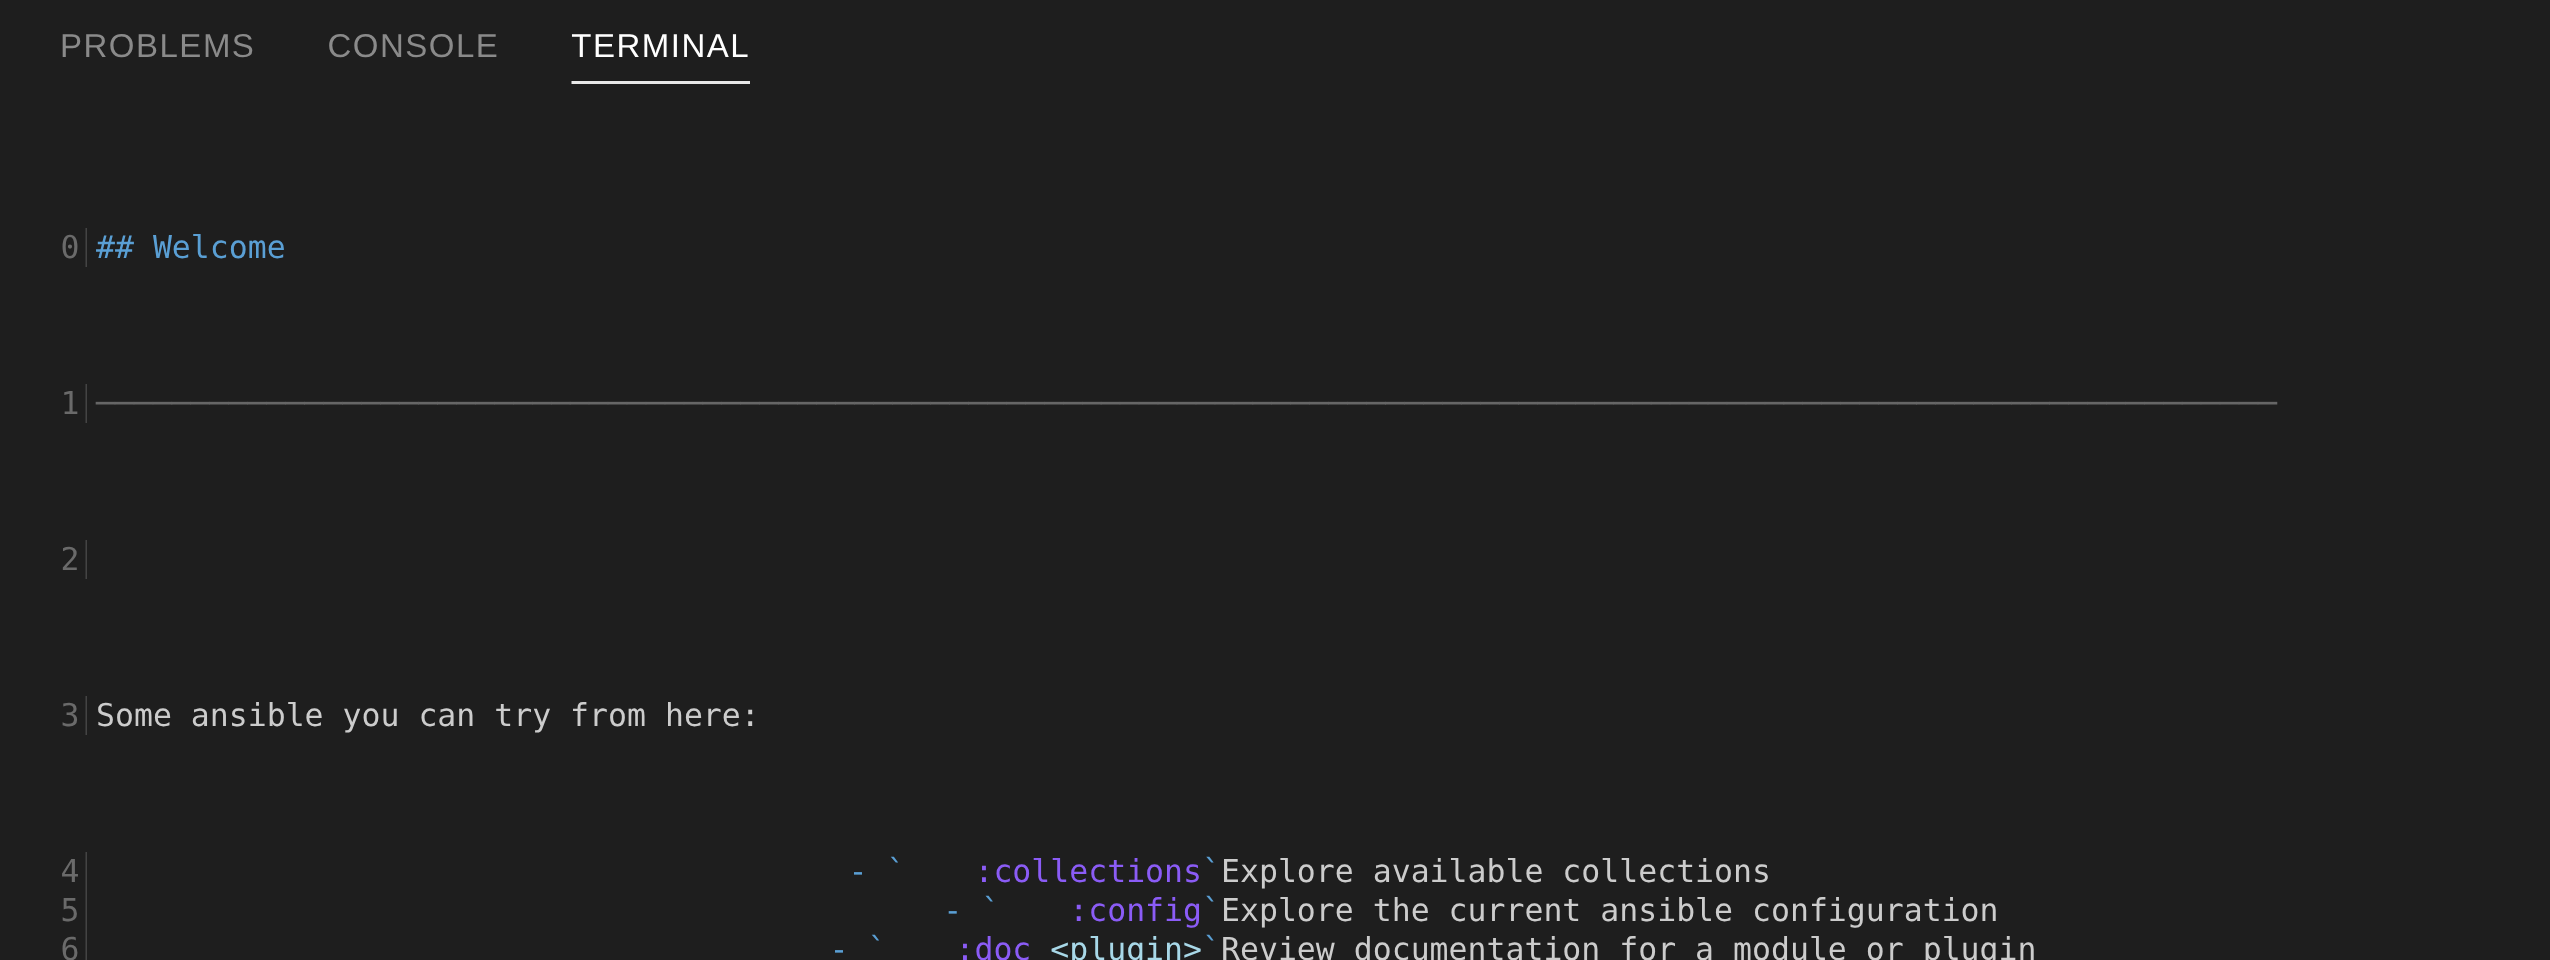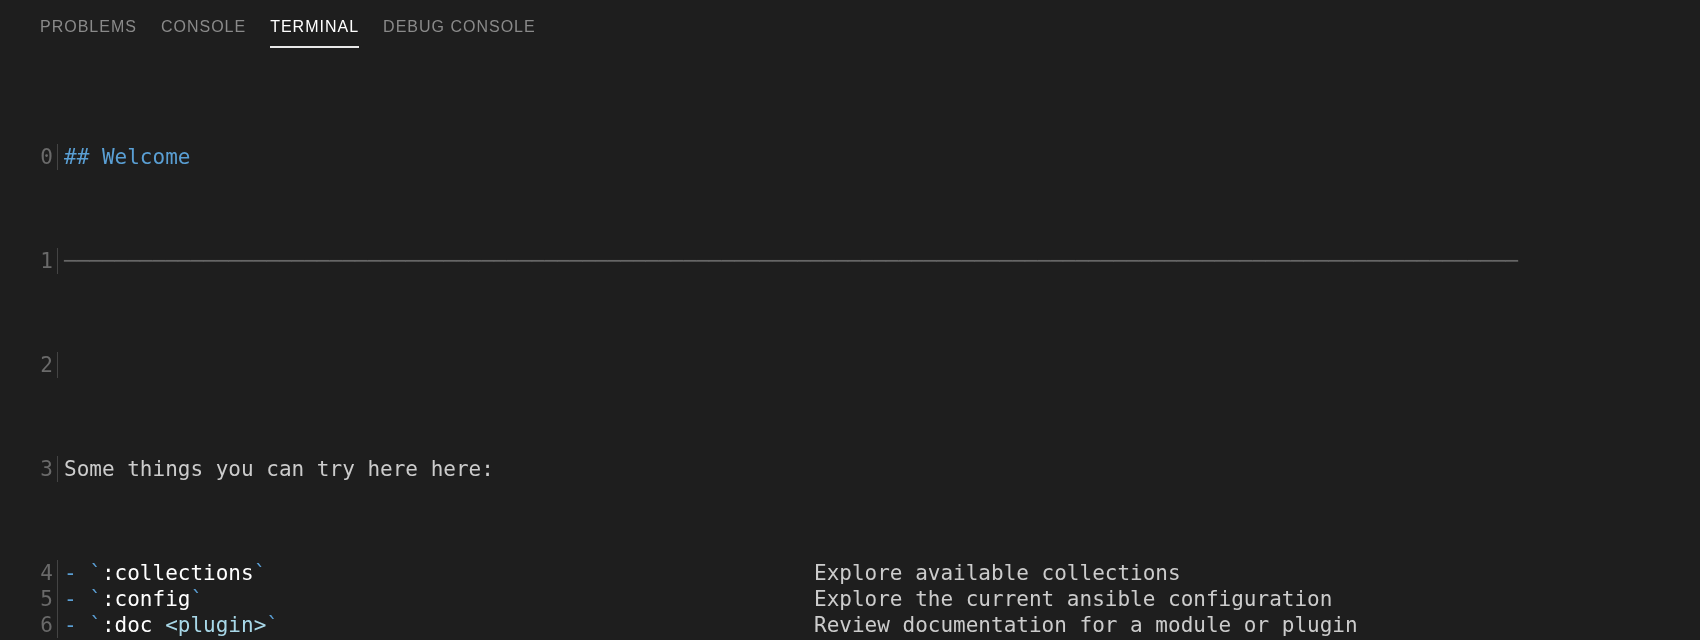--- a/index.html
+++ b/index.html
@@ -6,24 +6,24 @@
   html, body {
     width: 1700px;
     height: 640px;
     background: #1e1e1e;
     font-family: ui-monospace, "SF Mono", Menlo, Consolas, monospace;
     color: #cccccc;
     overflow: hidden;
   }
   .tabs {
     display: flex;
-    gap: 24px;
+    gap: 48px;
     padding: 18px 40px 12px 40px;
     font-family: -apple-system, "Segoe UI", Helvetica, Arial, sans-serif;
-    font-size: 16px;
+    font-size: 22px;
     letter-spacing: 1px;
     color: #8a8a8a;
   }
   .tab {
     padding-bottom: 10px;
     border-bottom: 2px solid transparent;
     cursor: pointer;
   }
   .tab.active {
     color: #ffffff;
@@ -44,41 +44,41 @@
     text-align: right;
     color: #6a6a6a;
     padding-right: 4px;
     border-right: 1px solid #444;
     flex-shrink: 0;
   }
   .line {
     padding-left: 6px;
     flex: 1;
     display: flex;
+    text-align: right;
   }
   .cmd-col {
     width: 750px;
     flex-shrink: 0;
   }
   .heading { color: #5a9fd4; }
   .prefix  { color: #5a9fd4; } 
-  .cmd     { color: #ffffff; }
+  .cmd     { color: #8b5cf6; margin-left: 46px; }
   .arg     { color: #a8d8e8; }
   .tick    { color: #5a9fd4; }
   .desc    { color: #cccccc; }
   .rule    { color: #666; }
 </style>
 </head>
 <body>
 
 <div class="tabs">
   <div class="tab">PROBLEMS</div>
   <div class="tab">CONSOLE</div>
   <div class="tab active">TERMINAL</div>
-  <div class="tab">DEBUG CONSOLE</div>
 </div>
 
 <div class="terminal">
 
   <div class="row">
     <div class="gutter">0</div>
     <div class="line"><span class="heading"><span>## </span><span>Welcome</span></span></div>
   </div>
 
   <div class="row">
@@ -86,21 +86,21 @@
     <div class="line"><span class="rule">───────────────────────────────────────────────────────────────────────────────────────────────────────────────────</span></div>
   </div>
 
   <div class="row">
     <div class="gutter">2</div>
     <div class="line"></div>
   </div>
 
   <div class="row">
     <div class="gutter">3</div>
-    <div class="line"><span class="desc">Some things you can try here here:</span></div>
+    <div class="line"><span class="desc">Some ansible you can try from here:</span></div>
   </div>
 
   <div id="items-container"><div class="row"><div class="gutter">4</div><div class="line"><span class="cmd-col"><span class="prefix">- `</span><span class="cmd">:collections</span><span class="tick">`</span></span><span class="desc">Explore available collections</span></div></div><div class="row"><div class="gutter">5</div><div class="line"><span class="cmd-col"><span class="prefix">- `</span><span class="cmd">:config</span><span class="tick">`</span></span><span class="desc">Explore the current ansible configuration</span></div></div><div class="row"><div class="gutter">6</div><div class="line"><span class="cmd-col"><span class="prefix">- `</span><span class="cmd">:doc </span><span class="arg">&lt;plugin&gt;</span><span class="tick">`</span></span><span class="desc">Review documentation for a module or plugin</span></div></div></div>
 
   
 
   
 
   
 

